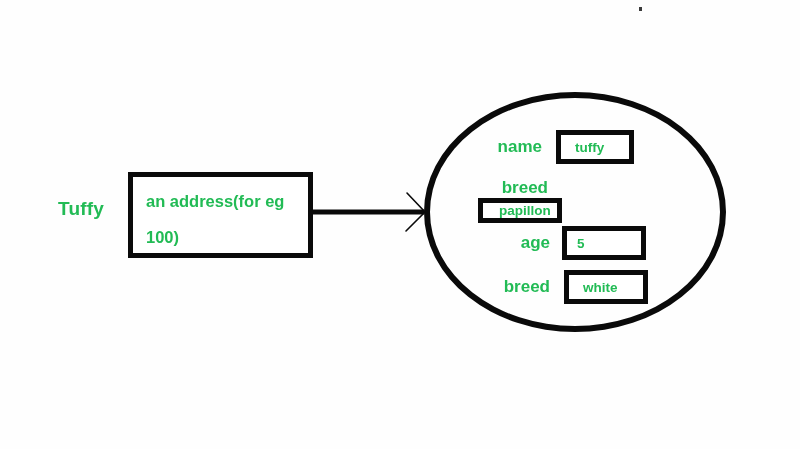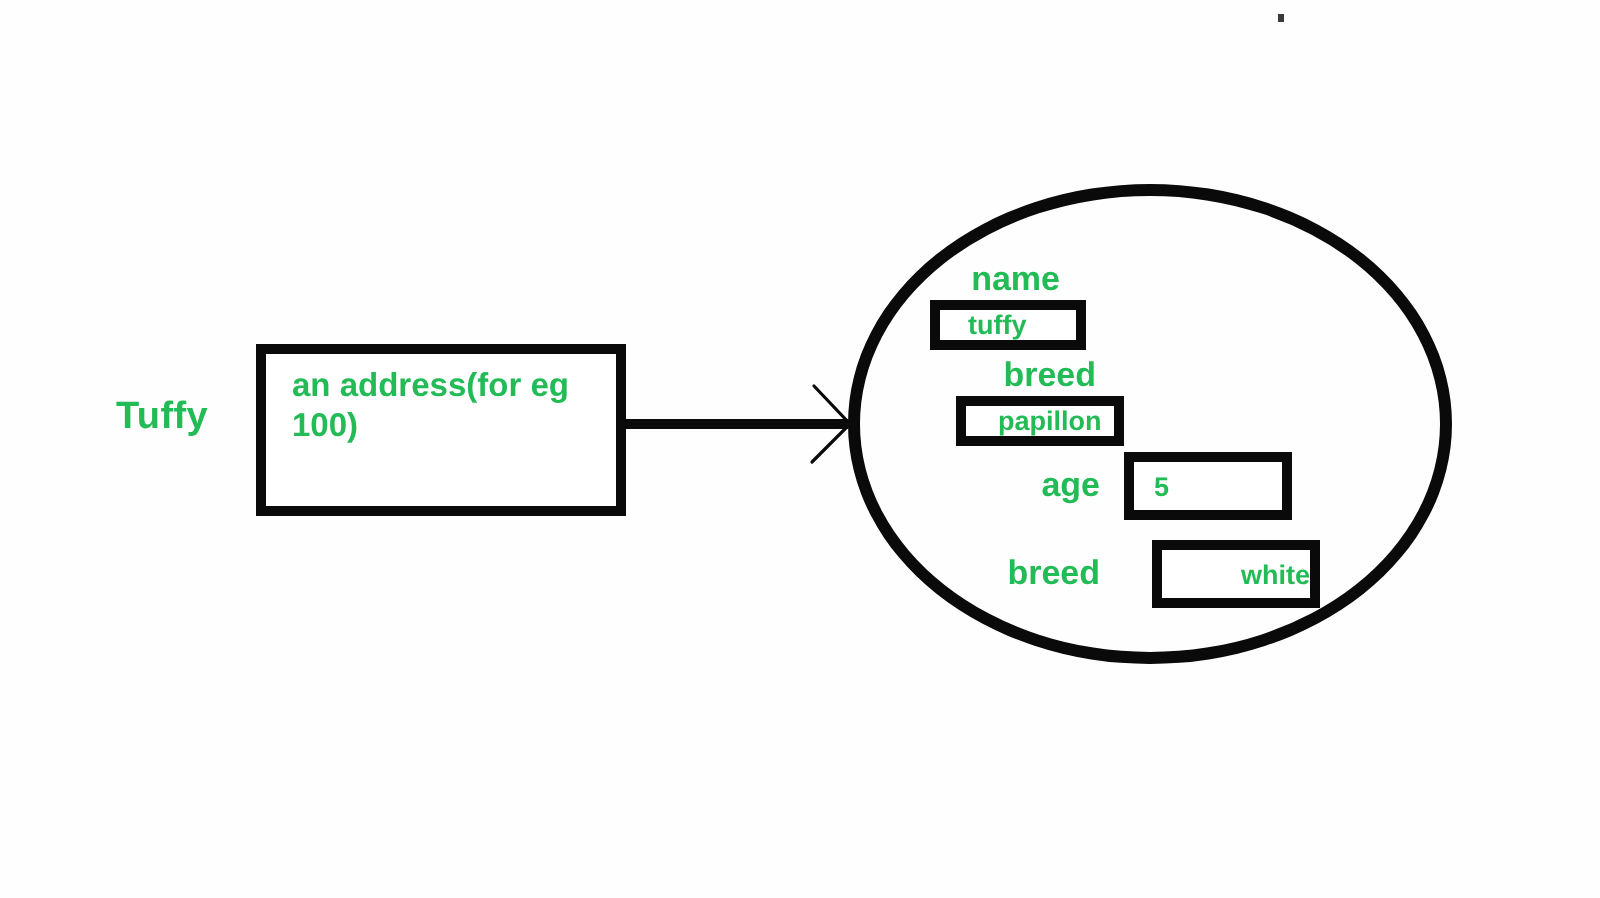--- a/index.html
+++ b/index.html
@@ -42,21 +42,21 @@
     border: 5px solid #0a0a0a;
     background: #ffffff;
   }
   .address-text {
     position: absolute;
     left: 13px;
     top: 6px;
     width: 160px;
     font-size: 16.5px;
     font-weight: bold;
-    line-height: 20px;
+    line-height: 36px;
     color: #22bb55;
   }
 
   
   .connector-svg {
     position: absolute;
     left: 0;
     top: 0;
     width: 800px;
     height: 449px;
@@ -102,34 +102,34 @@
   }
   .prop-value {
     font-size: 13.5px;
     font-weight: bold;
     color: #22bb55;
     padding-left: 12px;
     white-space: nowrap;
   }
 
   
-  #row-0 { left: 464px; top: 130px; flex-direction: column; }
+  #row-0 { left: 476px; top: 130px; }
   #row-0 .prop-value-box { width: 78px; }
   #row-0 .prop-value { padding-left: 14px; }
 
   #row-1 { left: 482px; top: 178px; flex-direction: column; }
   #row-1 .prop-value-box { width: 84px; margin-left: -4px; }
   #row-1 .prop-value { padding-left: 16px; }
 
   #row-2 { left: 484px; top: 226px; }
   #row-2 .prop-value-box { width: 84px; margin-left: -2px; }
   #row-2 .prop-value { padding-left: 10px; }
 
   #row-3 { left: 484px; top: 270px; }
-  #row-3 .prop-value-box { width: 84px; margin-left: 12px; justify-content: flex-end; }
+  #row-3 .prop-value-box { width: 84px; margin-left: 0; }
   #row-3 .prop-value { padding-left: 14px; }
 
   
   .speck {
     position: absolute;
     left: 639px;
     top: 7px;
     width: 3px;
     height: 4px;
     background: #3a3a3a;

